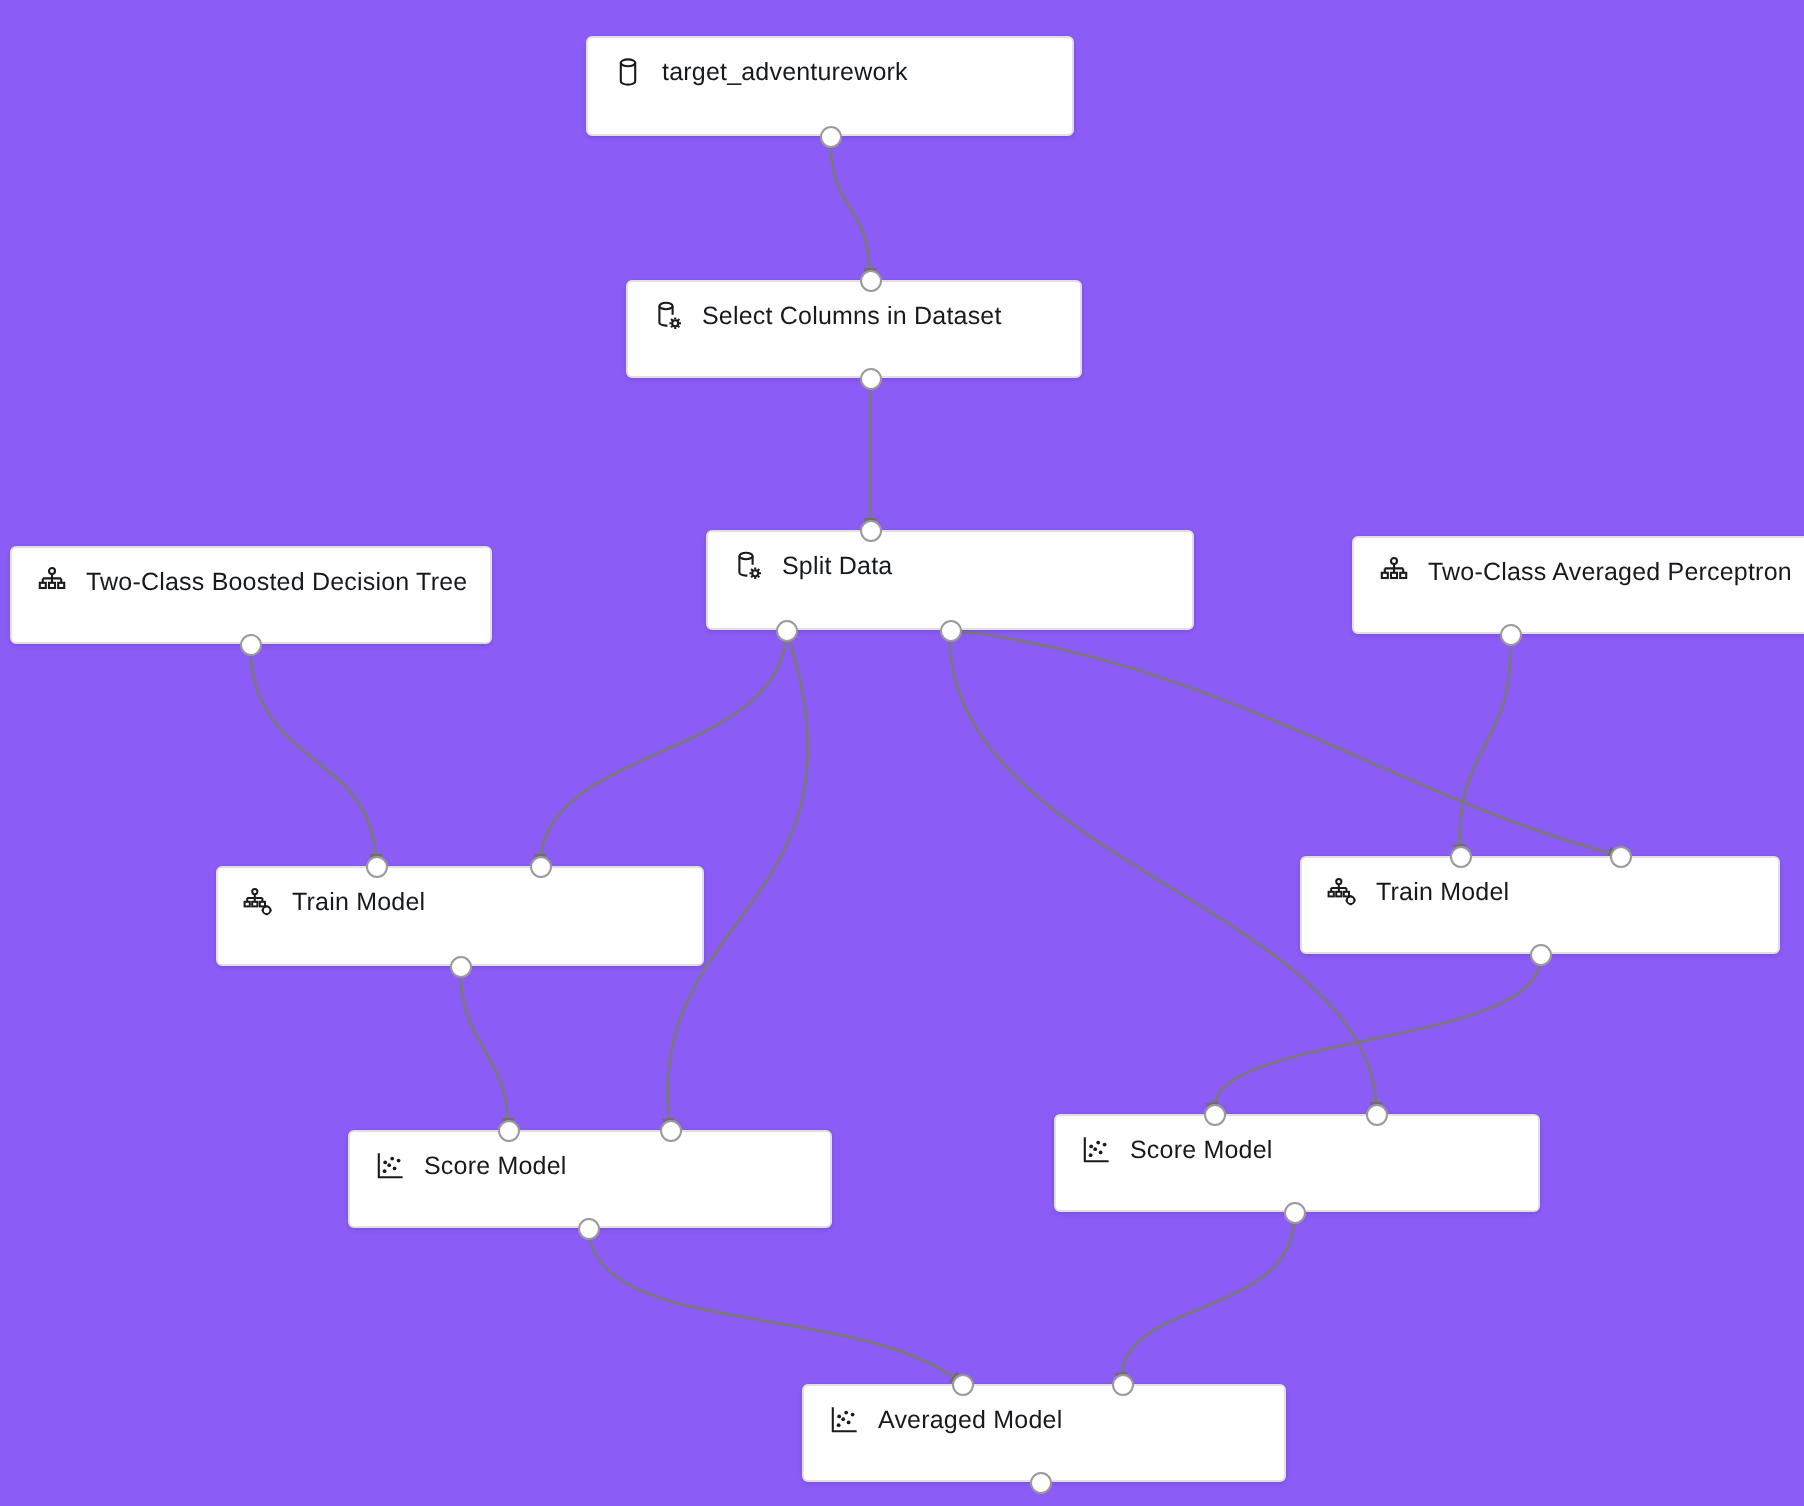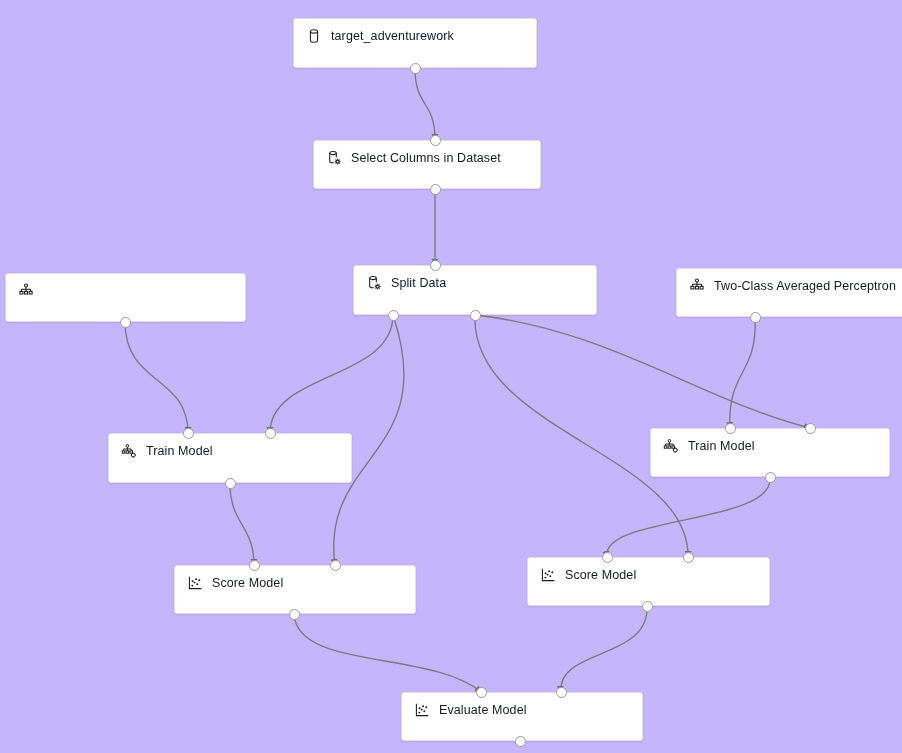--- a/index.html
+++ b/index.html
@@ -7,21 +7,21 @@
     padding: 0;
     background: #f3f3f3;
   }
   body {
     font-family: "Liberation Sans", sans-serif;
   }
   #canvas {
     position: relative;
     width: 902px;
     height: 753px;
-    background: #c4b5fd;
+    background: #8b5cf6;
     overflow: hidden;
   }
   #edges {
     position: absolute;
     left: 0;
     top: 0;
     width: 902px;
     height: 753px;
     pointer-events: none;
   }
@@ -136,20 +136,21 @@
         <div class="node-head">
           <span class="node-icon">
             <svg viewBox="0 0 16 16" width="16" height="16" fill="none" stroke="currentColor" stroke-width="1.05">
               <circle cx="8" cy="2.5" r="1.5"></circle>
               <path d="M8 4 v2.2 M3.4 6.2 h9.2 M3.4 6.2 v2.2 M12.6 6.2 v2.2 M8 6.2 v2.2"></path>
               <rect x="1.9" y="8.4" width="3" height="2.6"></rect>
               <rect x="6.5" y="8.4" width="3" height="2.6"></rect>
               <rect x="11.1" y="8.4" width="3" height="2.6"></rect>
             </svg>
           </span>
+          <span class="node-label">Two-Class Boosted Decision Tree</span>
         </div>
       </div>
       <div class="node" style="left: 633px; top: 268px; width: 245px; height: 49px; margin-left: 43px;">
         <div class="node-head">
           <span class="node-icon">
             <svg viewBox="0 0 16 16" width="16" height="16" fill="none" stroke="currentColor" stroke-width="1.05">
               <circle cx="8" cy="2.5" r="1.5"></circle>
               <path d="M8 4 v2.2 M3.4 6.2 h9.2 M3.4 6.2 v2.2 M12.6 6.2 v2.2 M8 6.2 v2.2"></path>
               <rect x="1.9" y="8.4" width="3" height="2.6"></rect>
               <rect x="6.5" y="8.4" width="3" height="2.6"></rect>
@@ -235,21 +236,21 @@
               <g fill="currentColor" stroke="none">
                 <circle cx="5.3" cy="10.6" r=".95"></circle>
                 <circle cx="7.6" cy="7.6" r=".95"></circle>
                 <circle cx="10.3" cy="9.2" r=".95"></circle>
                 <circle cx="12.3" cy="5.3" r=".95"></circle>
                 <circle cx="9.1" cy="4.3" r=".95"></circle>
                 <circle cx="5.6" cy="6.2" r=".95"></circle>
               </g>
             </svg>
           </span>
-          <span class="node-label">Evaluate Model</span>
+          <span class="node-label">Averaged Model</span>
         </div>
       </div>
     </div>
 <div class="port" style="left: 415px; top: 68px;"></div>
     <div class="port" style="left: 435px; top: 140px;"></div>
     <div class="port" style="left: 435px; top: 189px;"></div>
     <div class="port" style="left: 435px; top: 265px;"></div>
     <div class="port" style="left: 393px; top: 315px;"></div>
     <div class="port" style="left: 475px; top: 315px;"></div>
     <div class="port" style="left: 125px; top: 322px;"></div>

